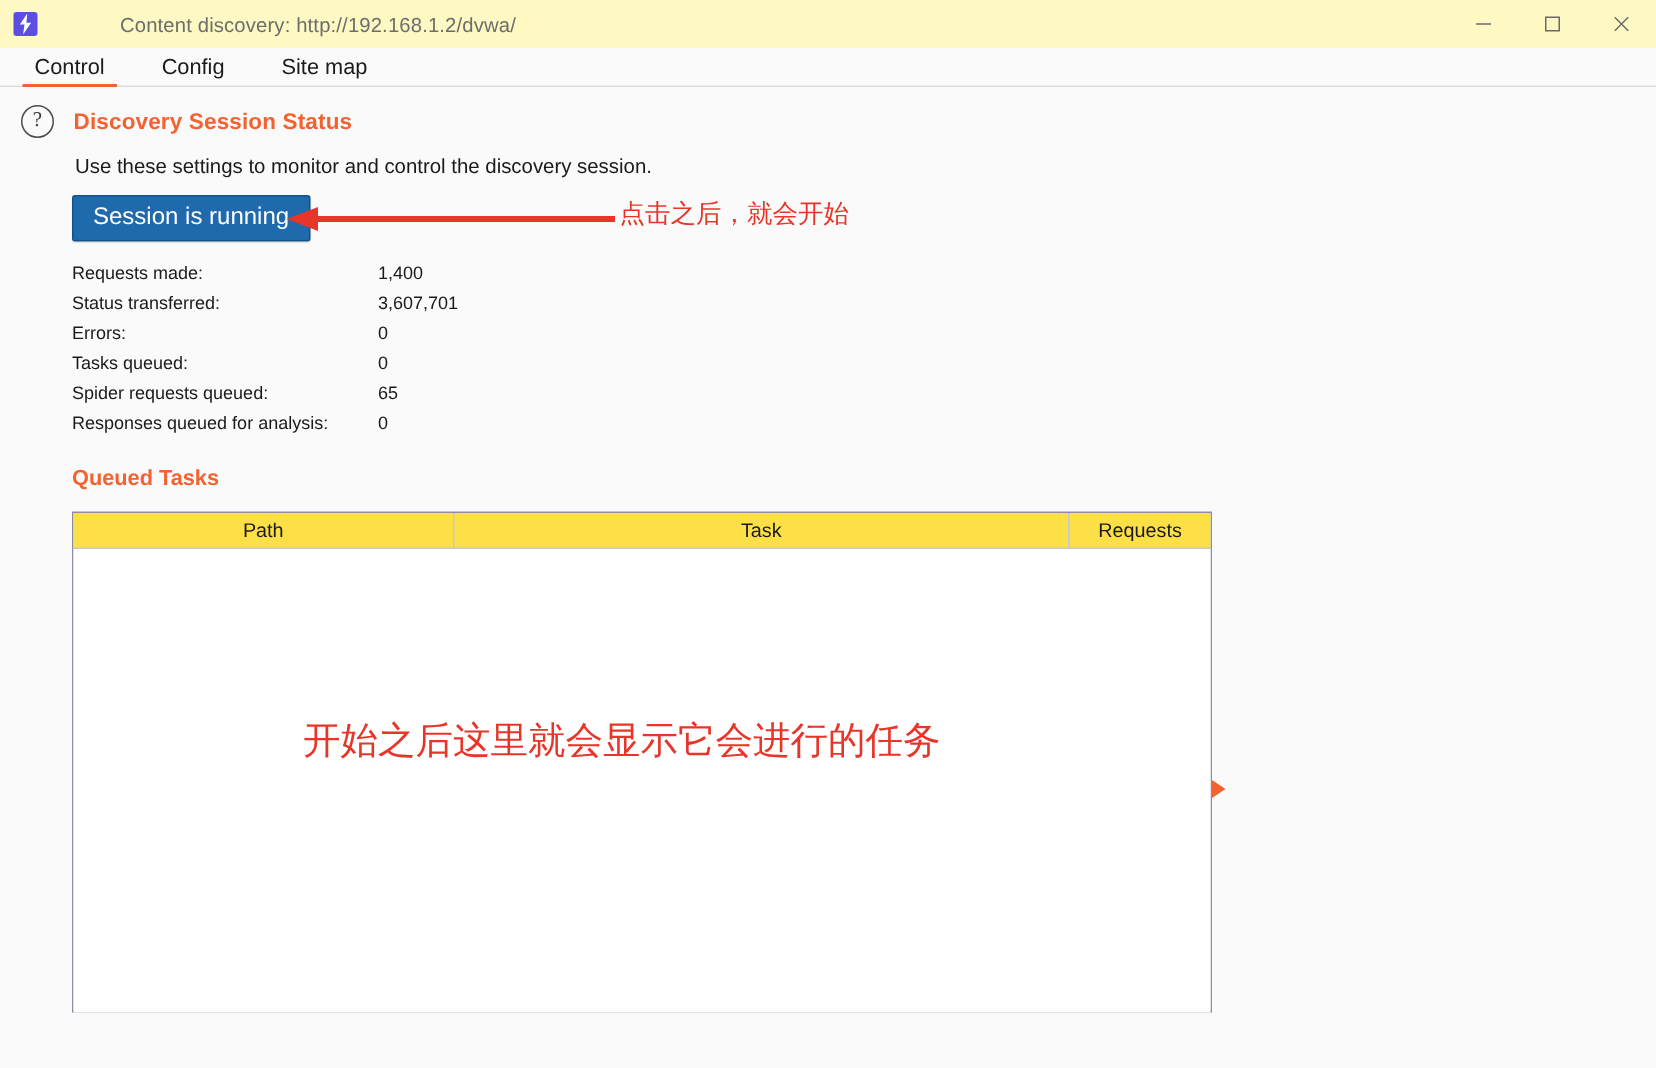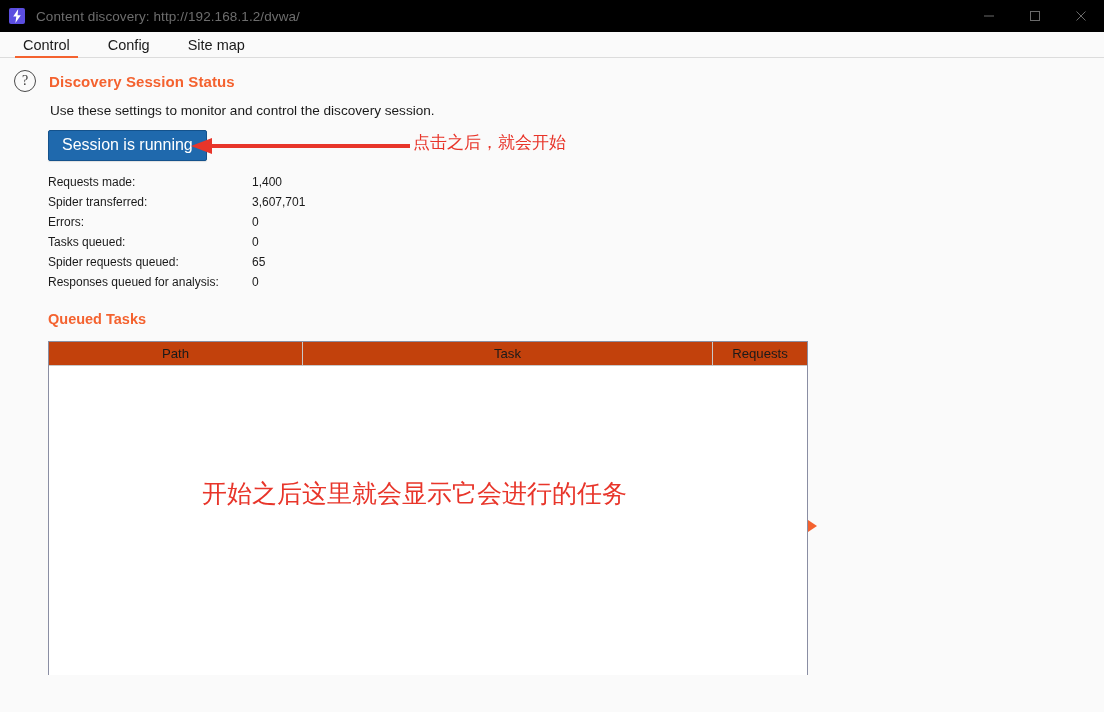--- a/index.html
+++ b/index.html
@@ -12,24 +12,25 @@
     background: #fafafa;
     font-family: "Liberation Sans", sans-serif;
     color: #1a1a1a;
     overflow: hidden;
     position: relative;
   }
 
   
   .titlebar {
     height: 32px;
-    background: #000000;
-    display: flex;
-    align-items: center;
-    position: relative;
+    background: #fef9c3;
+    display: flex;
+    align-items: center;
+    position: relative;
+    gap: 44px;
   }
   .app-icon {
     width: 16px;
     height: 16px;
     margin-left: 9px;
     background: #5b4ee0;
     border-radius: 2px;
     position: relative;
     flex: none;
   }
@@ -163,21 +164,21 @@
     height: 334px;
     background: #ffffff;
     border: 1px solid #8a8ea3;
     box-sizing: border-box;
     position: relative;
   }
   .task-header {
     display: flex;
     height: 23px;
     border-bottom: 1px solid #c8c8c8;
-    background: #c2410c;
+    background: #fde047;
   }
   .th {
     display: flex;
     align-items: center;
     justify-content: center;
     font-size: 13.2px;
     color: #1a1a1a;
     box-sizing: border-box;
   }
   .th.c1 { width: 254px; border-right: 1px solid #c8c8c8; }
@@ -265,21 +266,21 @@
 
   <div class="run-btn">Session is running</div>
 
   <table class="stats">
     <tbody>
         <tr>
       <td class="label">Requests made:</td>
       <td class="value">1,400</td>
     </tr>
     <tr>
-      <td class="label">Spider transferred:</td>
+      <td class="label">Status transferred:</td>
       <td class="value">3,607,701</td>
     </tr>
     <tr>
       <td class="label">Errors:</td>
       <td class="value">0</td>
     </tr>
     <tr>
       <td class="label">Tasks queued:</td>
       <td class="value">0</td>
     </tr>

